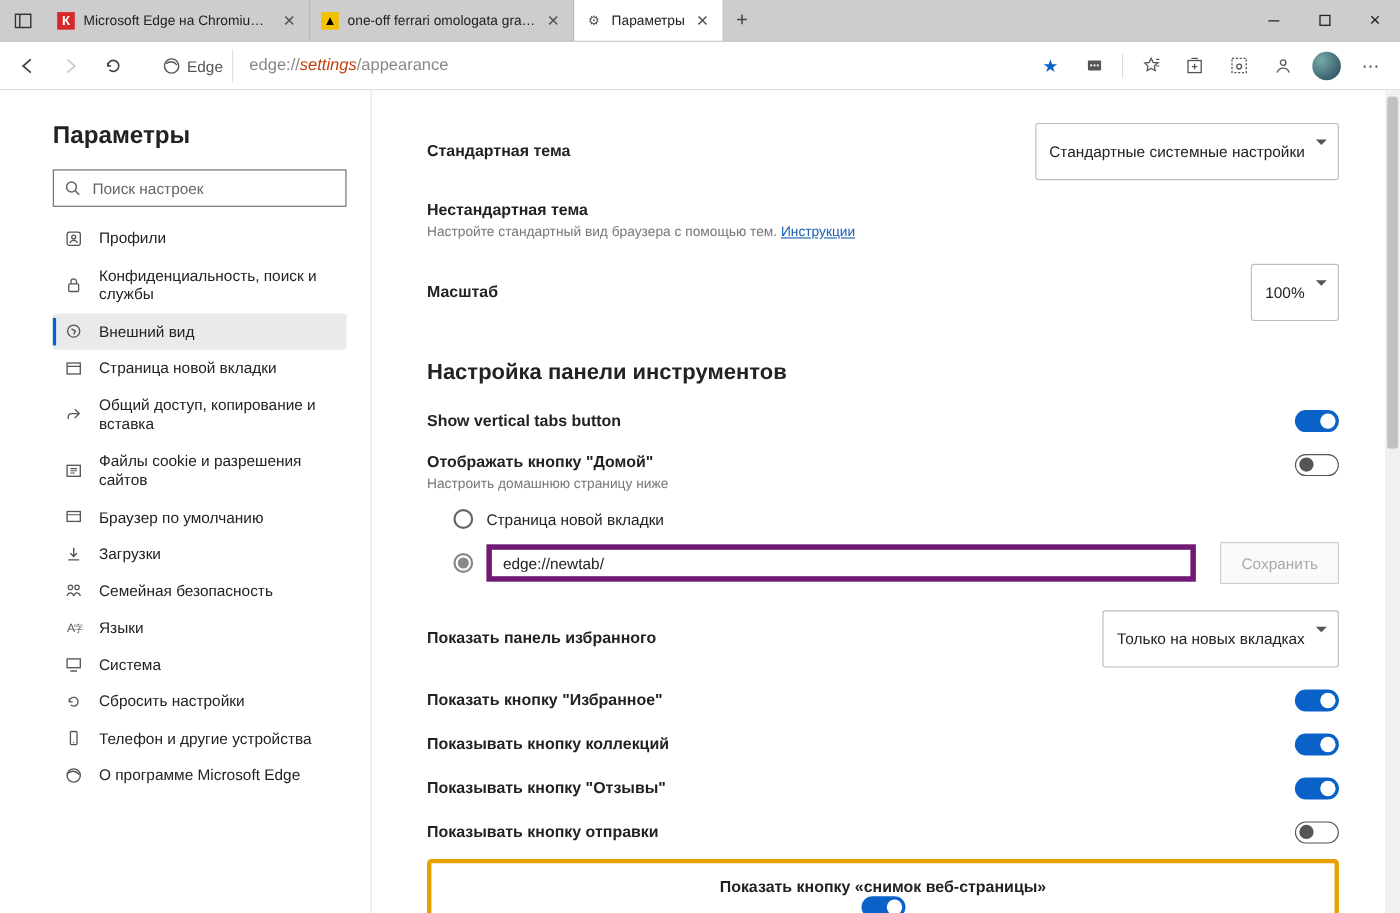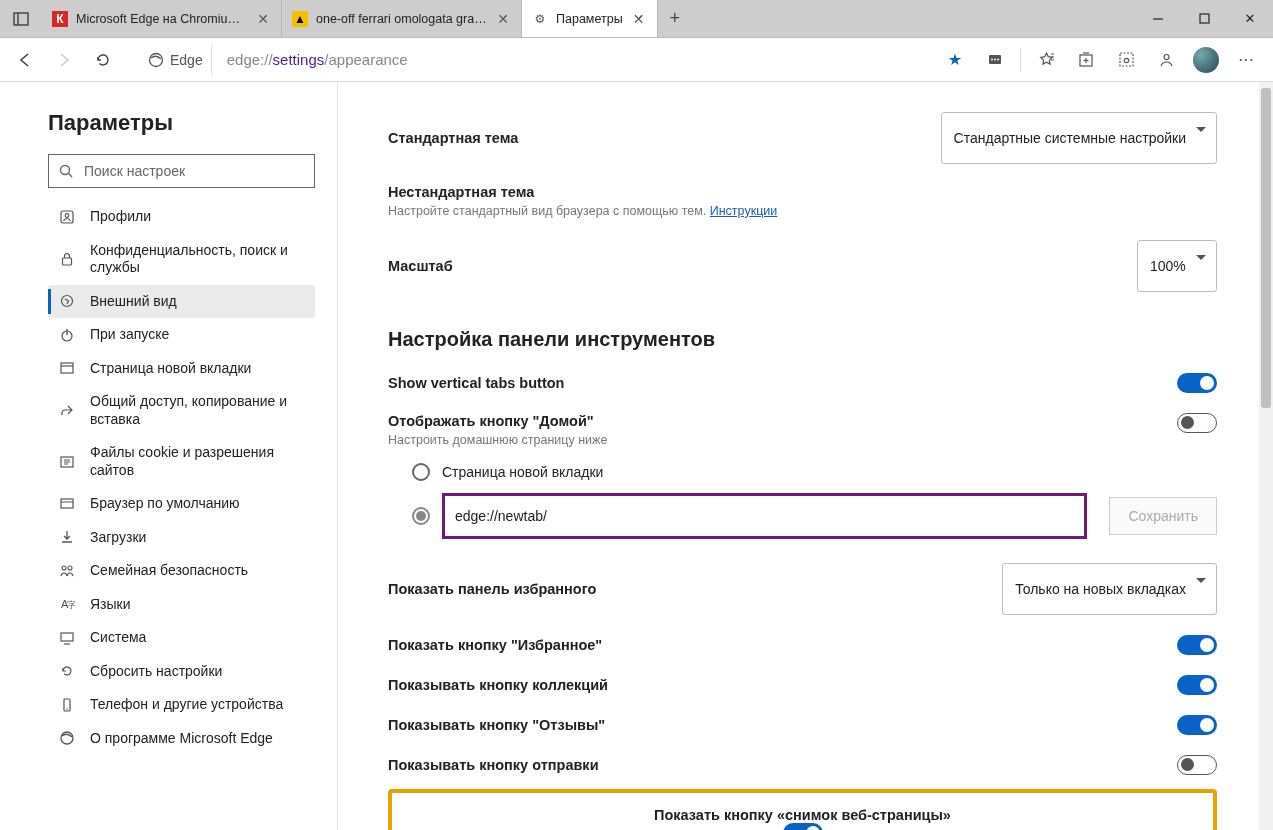--- a/index.html
+++ b/index.html
@@ -17,21 +17,21 @@
 .newtab { width: 34px; display: flex; align-items: center; justify-content: center; font-size: 18px; color: #444; }
 .win-controls { display: flex; margin-left: auto; }
 .win-controls div { width: 46px; display: flex; align-items: center; justify-content: center; font-size: 13px; color: #222; }
 
 
 .toolbar { height: 44px; display: flex; align-items: center; gap: 5px; padding: 0 8px; background: #fff; border-bottom: 1px solid #ddd; }
 .tbtn { width: 34px; height: 34px; display: flex; align-items: center; justify-content: center; color: #555; border-radius: 4px; }
 .tbtn.disabled { color: #bbb; }
 .identity { display: flex; align-items: center; gap: 6px; padding: 0 8px; height: 30px; font-size: 14px; color: #555; border-right: 1px solid #ddd; margin-right: 4px; }
 .address { flex: 1; font-size: 15px; color: #888; padding: 0 6px; }
-.address .dark { color: #4c1d95; }
+.address .dark { color: #c2410c; font-style: italic; }
 .rightbar { display: flex; align-items: center; gap: 2px; }
 .rightbar .tbtn { width: 38px; }
 .star-on { color: #0a62c9; }
 .avatar { width: 26px; height: 26px; border-radius: 50%; background: radial-gradient(circle at 30% 30%, #7aa, #245); }
 .vbar { width:1px; height:22px; background:#ddd; margin:0 4px; }
 
 
 .page { position: absolute; top: 82px; left: 0; right: 0; bottom: 0; display: flex; }
 .sidebar { width: 338px; border-right: 1px solid #e5e5e5; padding: 28px 22px 0 48px; }
 .sidebar h1 { font-size: 22px; font-weight: 600; margin-bottom: 18px; color: #222; }
@@ -55,21 +55,21 @@
 .toggle { width: 40px; height: 20px; border-radius: 10px; position: relative; flex: none; }
 .toggle.on { background: #0a62c9; }
 .toggle.on::after { content: ""; position: absolute; right: 3px; top: 3px; width: 14px; height: 14px; background: #fff; border-radius: 50%; }
 .toggle.off { background: #fff; border: 1px solid #555; }
 .toggle.off::after { content: ""; position: absolute; left: 3px; top: 2px; width: 13px; height: 13px; background: #555; border-radius: 50%; }
 
 .radio-row { display:flex; align-items:center; gap:12px; padding:6px 0 6px 24px; font-size:14px; color:#222; }
 .radio { width:18px; height:18px; border:2px solid #666; border-radius:50%; flex:none; position:relative; }
 .radio.sel { border-color:#888; }
 .radio.sel::after { content:""; position:absolute; inset:2px; border-radius:50%; background:#888; }
-.url-input { flex:1; height:46px; border:3px solid #701a75; padding:0 10px; font-size:14px; color:#222; }
+.url-input { flex:1; height:34px; border:5px solid #701a75; padding:0 10px; font-size:14px; color:#222; }
 .save-btn { height:38px; padding:0 18px; border:1px solid #ccc; background:#fafafa; color:#aaa; font-size:14px; margin-left:10px; }
 
 .highlight-box { border: 4px solid #e8a100; border-radius: 4px; padding: 14px 10px; margin-top: 4px; }
 
 .scrollbar { position:absolute; right:0; top:82px; width:14px; bottom:0; background:#f1f1f1; }
 .scrollbar .thumb { position:absolute; left:2px; right:2px; top:6px; height:320px; background:#c0c0c0; border-radius:3px; }
 
 svg { display:block; }
 </style>
 </head>
@@ -228,29 +228,20 @@
             <svg width="16" height="16" viewBox="0 0 16 16">
               <circle cx="8" cy="8" r="5.5" fill="none" stroke="#555" stroke-width="1.2"></circle>
               <path d="M6 6l3.5 2L8 11" fill="none" stroke="#555" stroke-width="1.2"></path>
             </svg>
           </span>
           <span>Внешний вид</span>
         </li>
         <li>
           <span class="ic">
             <svg width="16" height="16" viewBox="0 0 16 16">
-              <circle cx="8" cy="9" r="5" fill="none" stroke="#555" stroke-width="1.2"></circle>
-              <line x1="8" y1="2" x2="8" y2="8" stroke="#555" stroke-width="1.4"></line>
-            </svg>
-          </span>
-          <span>При запуске</span>
-        </li>
-        <li>
-          <span class="ic">
-            <svg width="16" height="16" viewBox="0 0 16 16">
               <rect x="2" y="3" width="12" height="10" fill="none" stroke="#555" stroke-width="1.2"></rect>
               <line x1="2" y1="6" x2="14" y2="6" stroke="#555" stroke-width="1.2"></line>
             </svg>
           </span>
           <span>Страница новой вкладки</span>
         </li>
         <li>
           <span class="ic">
             <svg width="16" height="16" viewBox="0 0 16 16">
               <path d="M9 3l4 4-4 4M13 7H6a3 3 0 0 0-3 3v2" fill="none" stroke="#555" stroke-width="1.2"></path>

